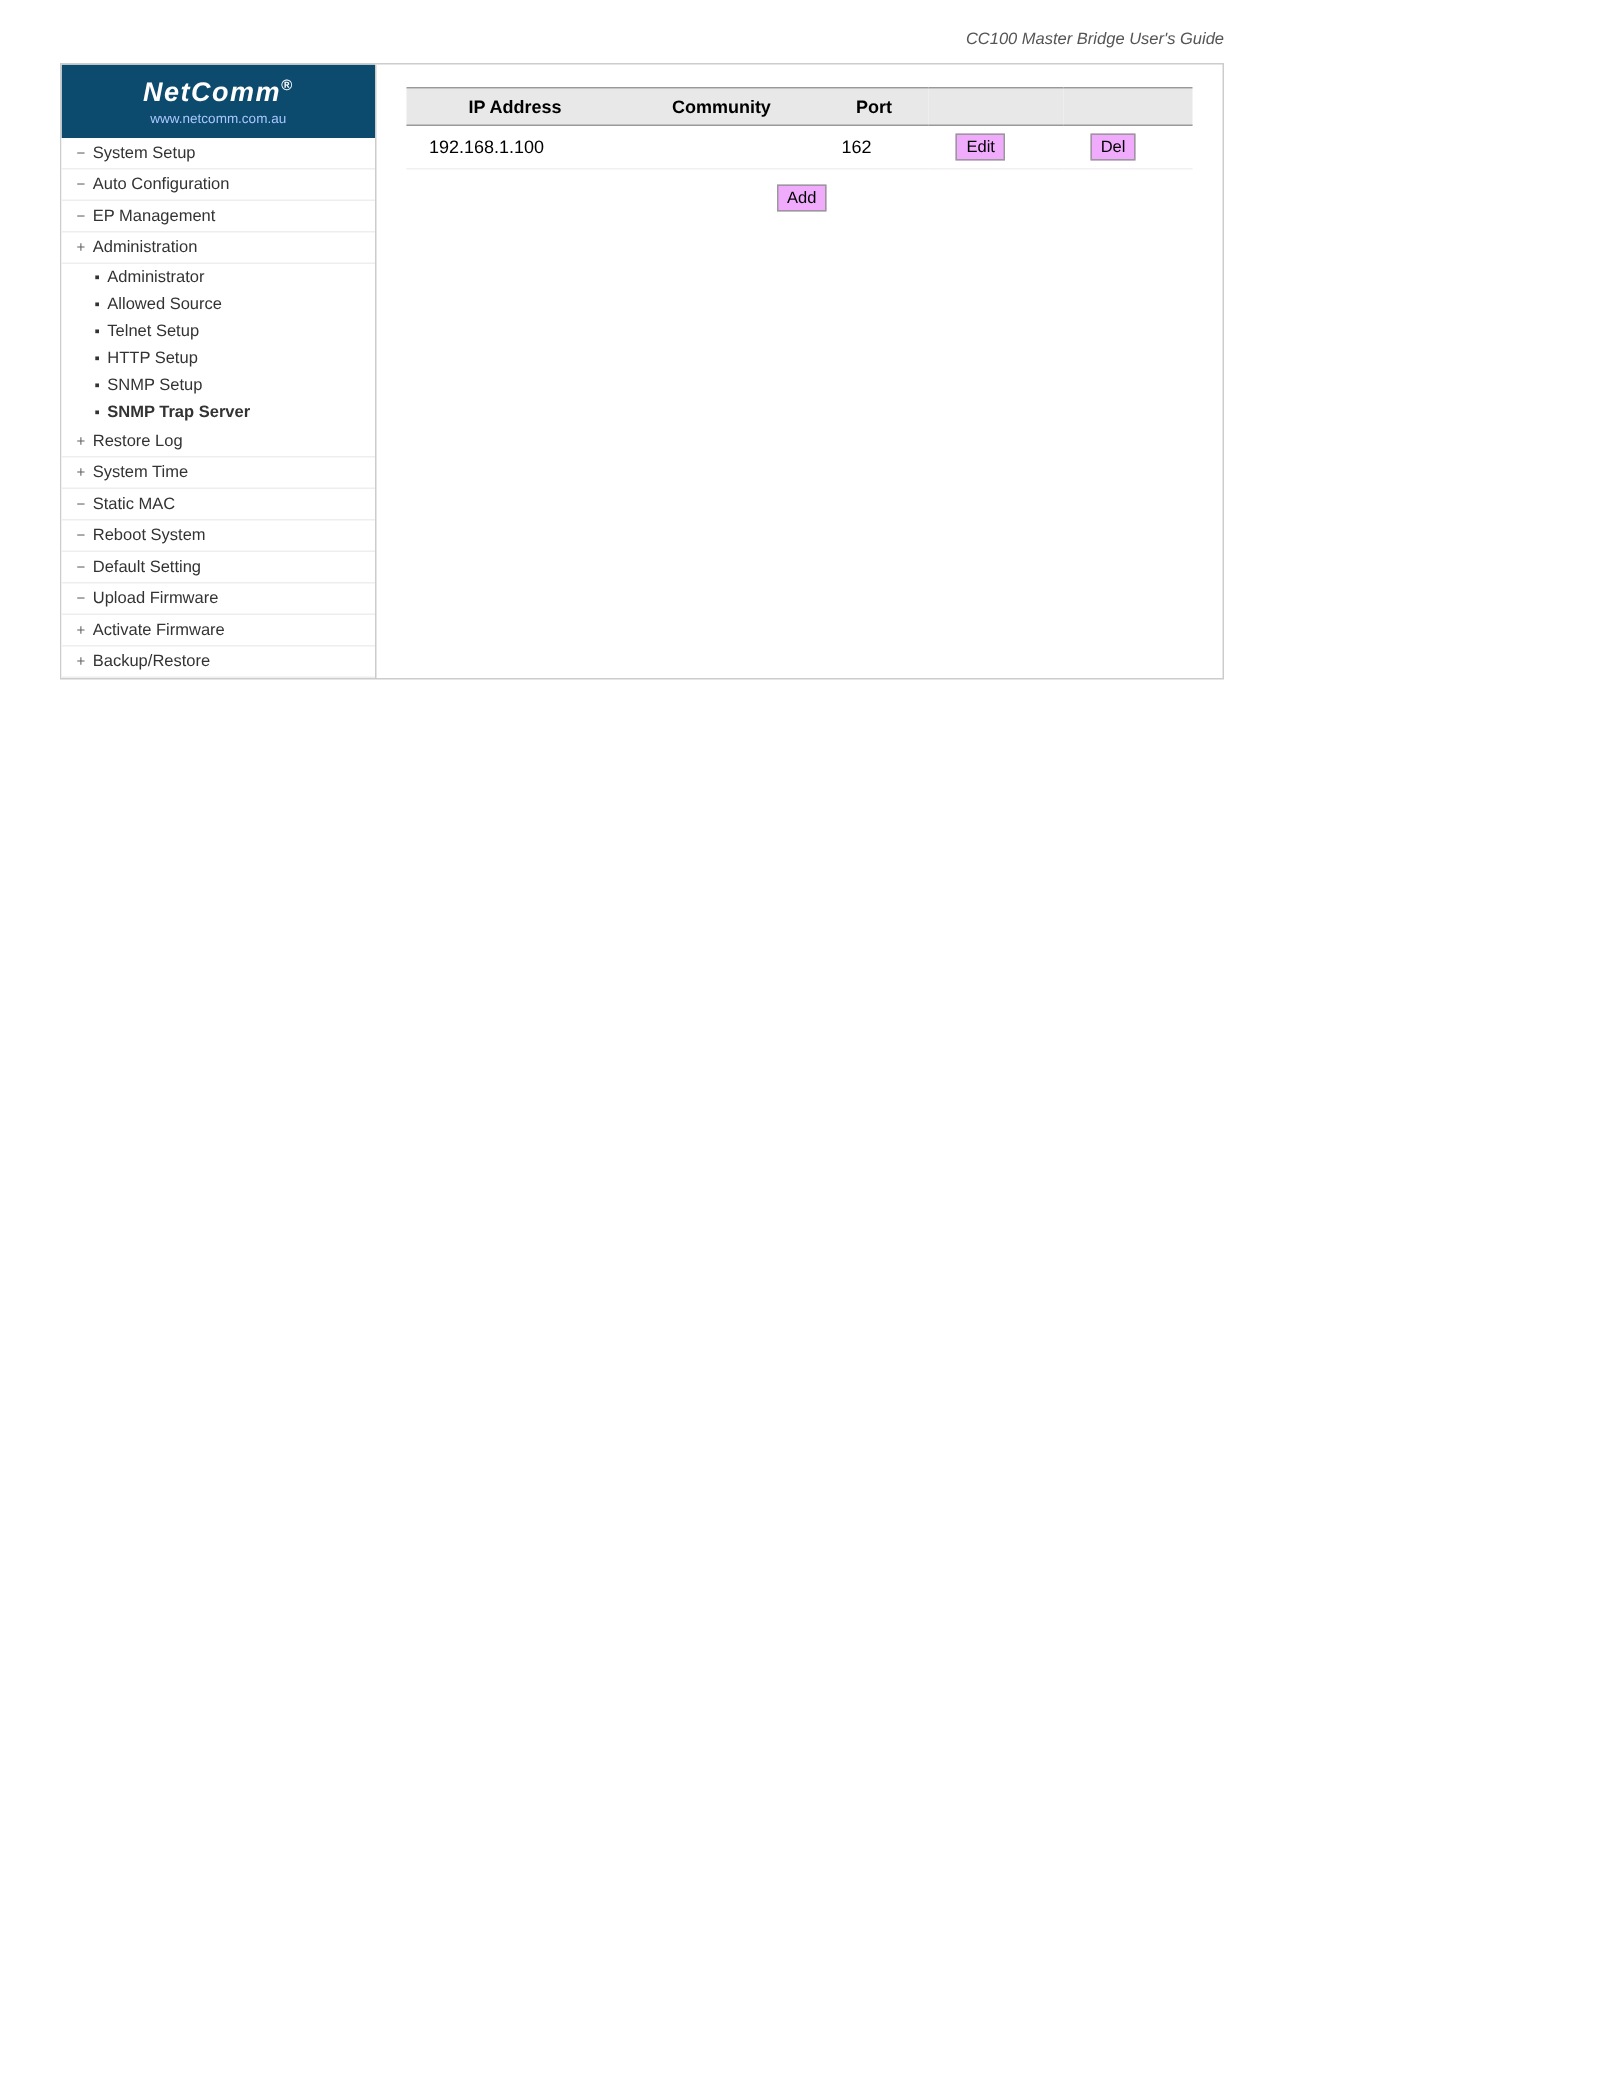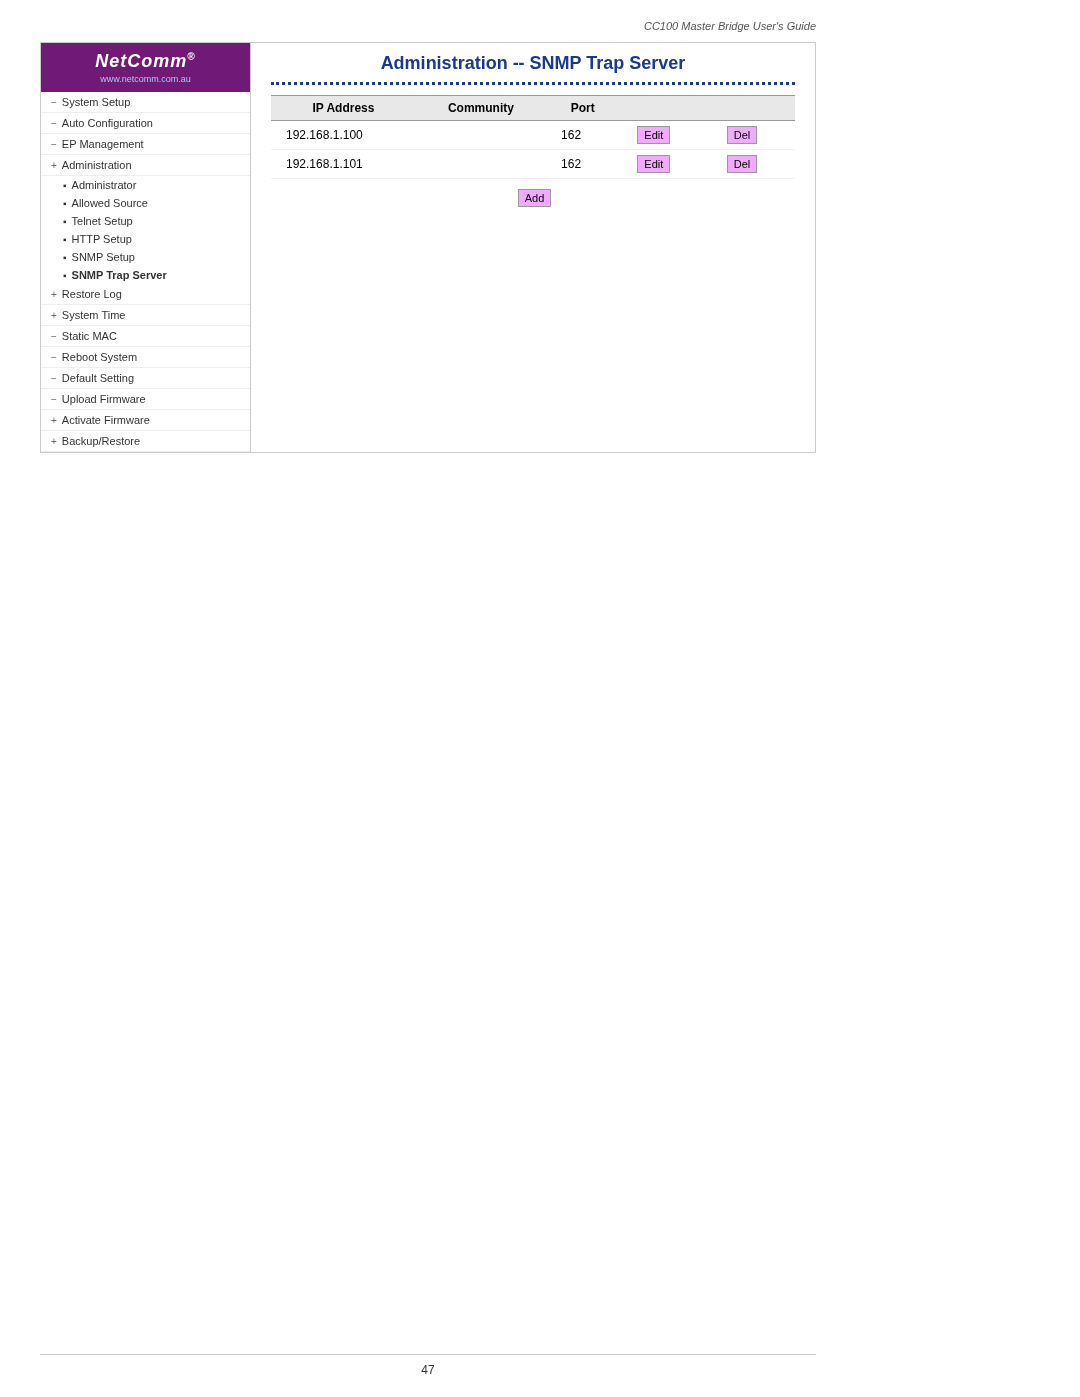--- a/index.html
+++ b/index.html
@@ -39,21 +39,21 @@
     .sidebar {
       width: 210px;
       min-width: 210px;
       border-right: 1px solid #ccc;
       background: #fff;
       overflow-y: auto;
       max-height: 520px;
     }
 
     .logo-area {
-      background: #701a75;
+      background: #0c4a6e;
       padding: 8px;
       display: flex;
       flex-direction: column;
       align-items: center;
       justify-content: center;
     }
 
     .logo-text {
       font-family: 'Arial Black', Arial, sans-serif;
       font-weight: 900;
@@ -281,54 +281,43 @@
 
         <div class="sidebar-item">
           <span class="icon">+</span>
           <span>Backup/Restore</span>
         </div>
 
       </div>
     </div>
 
     <div class="main-content">
-      <div class="page-title">Administration -- SNMP Trap Server</div>
 
       <table class="content-table">
         <thead>
           <tr>
             <th>IP Address</th>
             <th>Community</th>
             <th>Port</th>
             <th></th>
             <th></th>
           </tr>
         </thead>
         <tbody id="table-body">
         <tr>
               <td>192.168.1.100</td>
               <td></td>
               <td>162</td>
               <td><button class="btn">Edit</button></td>
               <td><button class="btn">Del</button></td>
             </tr>
-            <tr>
-              <td>192.168.1.101</td>
-              <td></td>
-              <td>162</td>
-              <td><button class="btn">Edit</button></td>
-              <td><button class="btn">Del</button></td>
-            </tr>
           </tbody>
       </table>
 
       <div class="add-btn-row">
         <button class="btn" id="add-btn">Add</button>
       </div>
     </div>
 
   </div>
 
-  <div class="page-footer">
-    <span>47</span>
-  </div>
 
 </div>
 
 </body></html>

